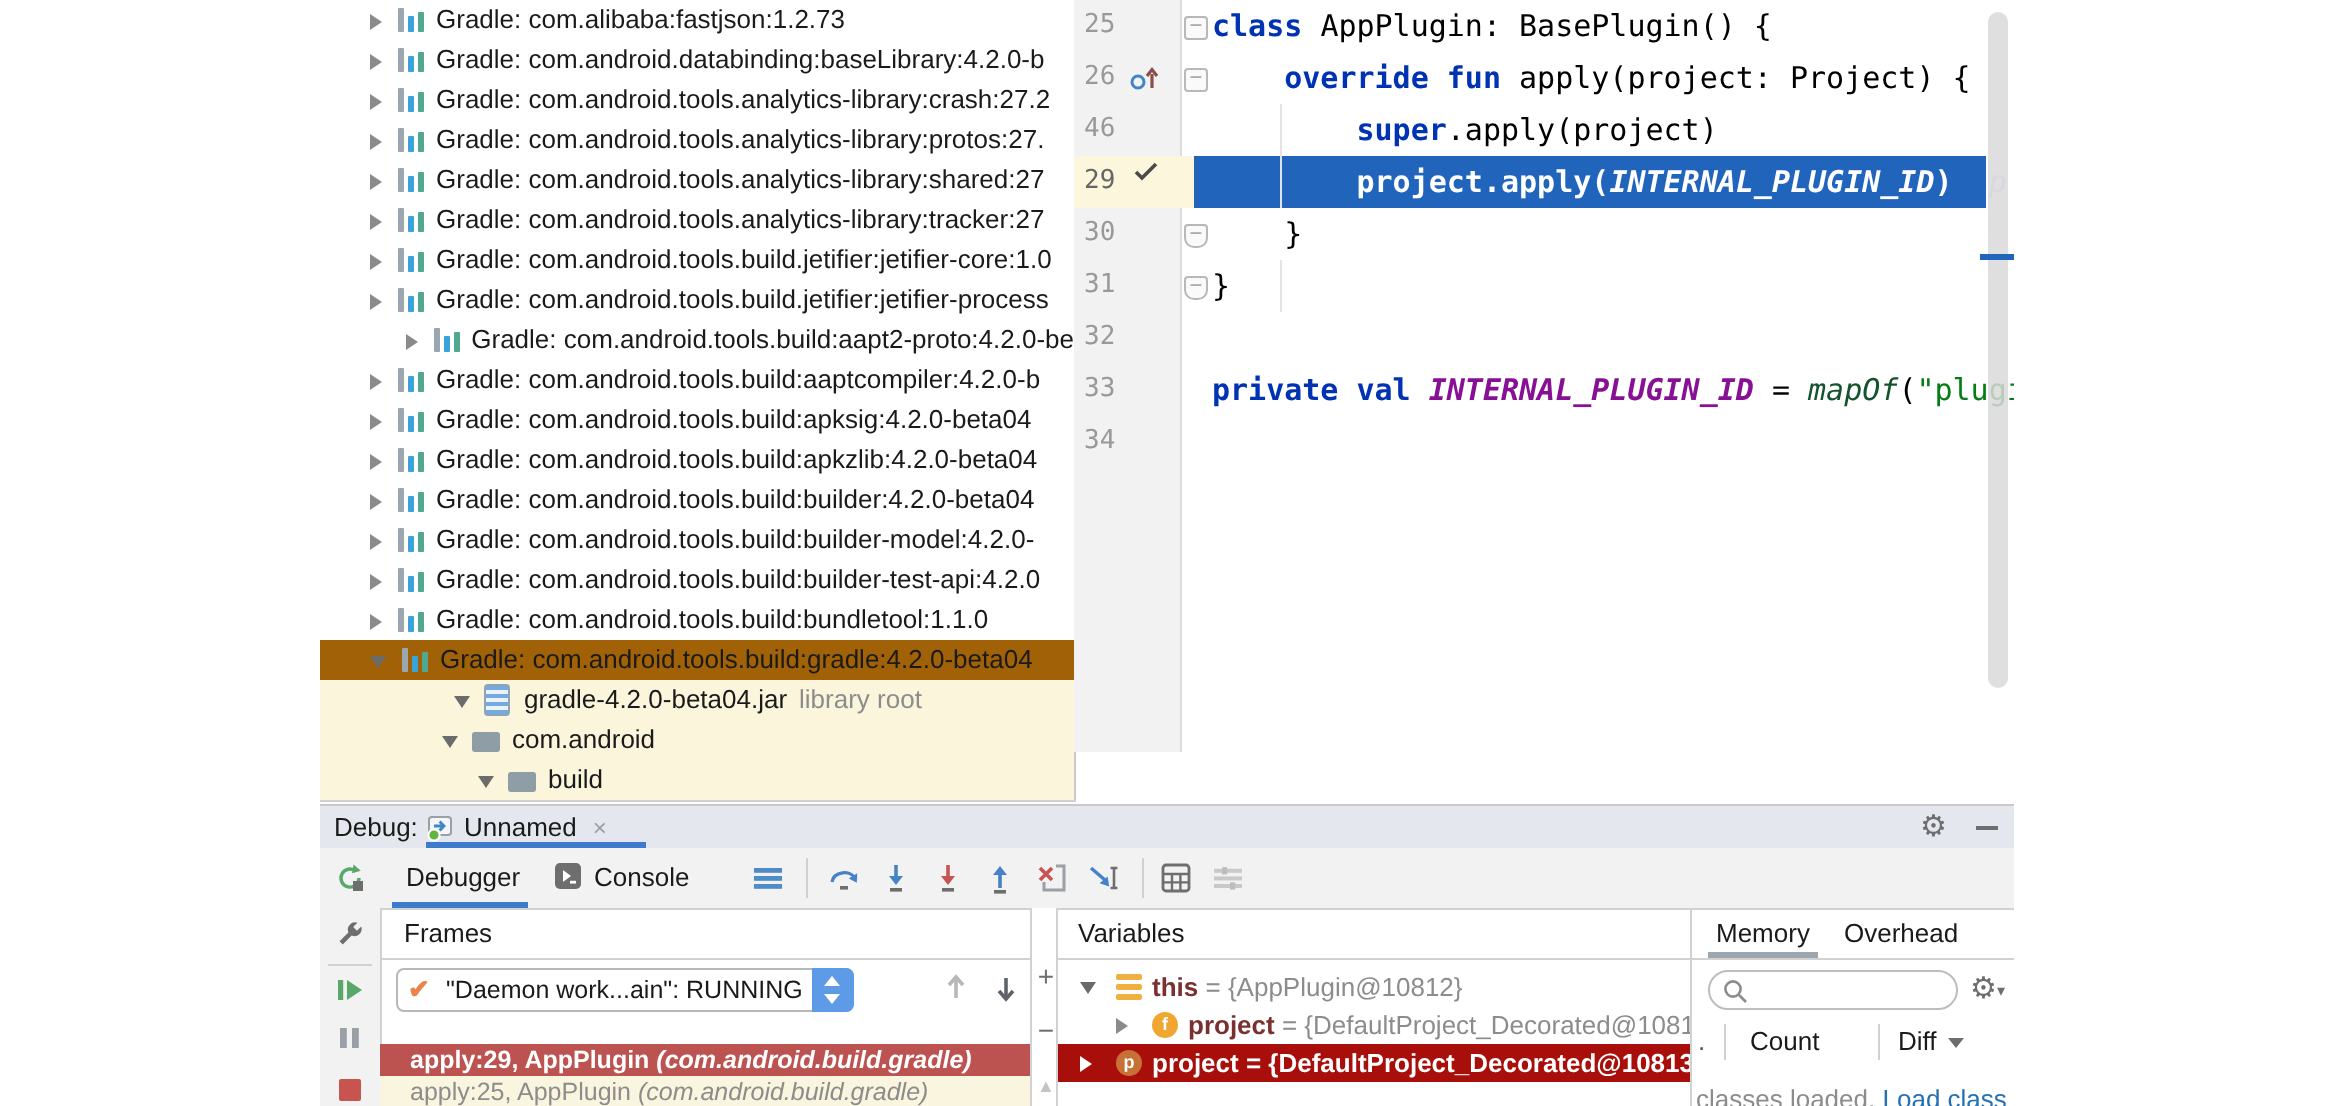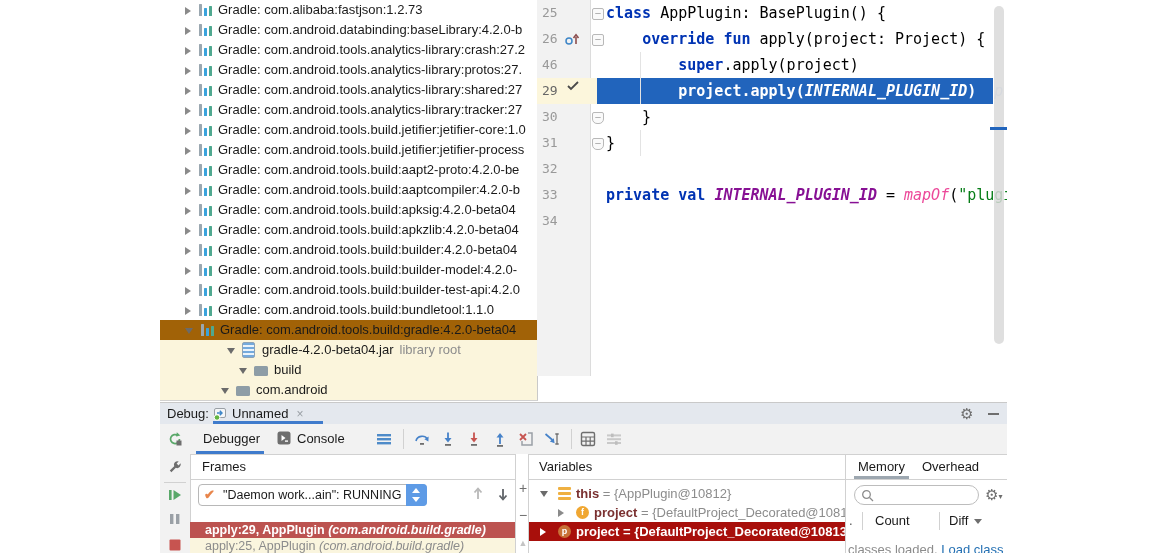--- a/index.html
+++ b/index.html
@@ -36,21 +36,21 @@
   .gicon{position:absolute;left:28px;top:6px;width:15px;height:15px;}
   .fold{position:absolute;left:55px;top:8px;width:10px;height:10px;border:1px solid #b8b8b8;background:#fafafa;
         border-radius:2px;color:#8a8a8a;font-size:9px;line-height:8px;text-align:center;}
   .fold.end{border-radius:2px 2px 5px 5px;}
   .execband{position:absolute;left:60px;right:14px;top:0;bottom:0;background:#2164bc;}
   .ctext{position:absolute;left:69px;top:0;}
   .seg-k{color:#0033b3;font-weight:bold;}
   .seg-p{color:#000;}
   .seg-s{color:#067d17;}
   .seg-c{color:#871094;font-style:italic;font-weight:bold;}
-  .seg-f{color:#ec4899;font-style:italic;}
+  .seg-f{color:#14532d;font-style:italic;}
   .seg-w{color:#fff;font-weight:bold;}
   .seg-wi{color:#fff;font-weight:bold;font-style:italic;}
   .seg-h{color:#bfd2f0;font-style:italic;}
   .indent-guide{position:absolute;width:1px;background:#e3e3e3;left:103px;}
   .bp{position:relative;width:13px;height:13px;border-radius:50%;background:#e05555;}
   .bp svg{position:absolute;left:2px;top:-3px;}
   .ovr svg{position:absolute;left:0;top:0;}
   .vscroll{position:absolute;right:3px;top:6px;width:10px;height:338px;background:#d9d9d9;border-radius:5px;opacity:.85;}
   .stripe-mark{position:absolute;right:0;top:127px;width:17px;height:3px;background:#2164bc;}
   
@@ -131,32 +131,32 @@
 
   <div class="tree" id="tree">
       <div class="trow" style="padding-left: 25px;"><span class="chev collapsed"></span><span class="ticon lib-bars"><i></i><i></i><i></i></span><span>Gradle: com.alibaba:fastjson:1.2.73</span></div>
       <div class="trow" style="padding-left: 25px;"><span class="chev collapsed"></span><span class="ticon lib-bars"><i></i><i></i><i></i></span><span>Gradle: com.android.databinding:baseLibrary:4.2.0-b</span></div>
       <div class="trow" style="padding-left: 25px;"><span class="chev collapsed"></span><span class="ticon lib-bars"><i></i><i></i><i></i></span><span>Gradle: com.android.tools.analytics-library:crash:27.2</span></div>
       <div class="trow" style="padding-left: 25px;"><span class="chev collapsed"></span><span class="ticon lib-bars"><i></i><i></i><i></i></span><span>Gradle: com.android.tools.analytics-library:protos:27.</span></div>
       <div class="trow" style="padding-left: 25px;"><span class="chev collapsed"></span><span class="ticon lib-bars"><i></i><i></i><i></i></span><span>Gradle: com.android.tools.analytics-library:shared:27</span></div>
       <div class="trow" style="padding-left: 25px;"><span class="chev collapsed"></span><span class="ticon lib-bars"><i></i><i></i><i></i></span><span>Gradle: com.android.tools.analytics-library:tracker:27</span></div>
       <div class="trow" style="padding-left: 25px;"><span class="chev collapsed"></span><span class="ticon lib-bars"><i></i><i></i><i></i></span><span>Gradle: com.android.tools.build.jetifier:jetifier-core:1.0</span></div>
       <div class="trow" style="padding-left: 25px;"><span class="chev collapsed"></span><span class="ticon lib-bars"><i></i><i></i><i></i></span><span>Gradle: com.android.tools.build.jetifier:jetifier-process</span></div>
-      <div class="trow" style="padding-left: 25px;"><span class="chev collapsed"></span><span class="ticon lib-bars"><i></i><i></i><i></i></span><span>Gradle: com.android.tools.build:aapt2-proto:4.2.0-be</span></div>
+      <div class="trow" style="padding-left: 25px; text-align: right;"><span class="chev collapsed"></span><span class="ticon lib-bars"><i></i><i></i><i></i></span><span>Gradle: com.android.tools.build:aapt2-proto:4.2.0-be</span></div>
       <div class="trow" style="padding-left: 25px;"><span class="chev collapsed"></span><span class="ticon lib-bars"><i></i><i></i><i></i></span><span>Gradle: com.android.tools.build:aaptcompiler:4.2.0-b</span></div>
       <div class="trow" style="padding-left: 25px;"><span class="chev collapsed"></span><span class="ticon lib-bars"><i></i><i></i><i></i></span><span>Gradle: com.android.tools.build:apksig:4.2.0-beta04</span></div>
       <div class="trow" style="padding-left: 25px;"><span class="chev collapsed"></span><span class="ticon lib-bars"><i></i><i></i><i></i></span><span>Gradle: com.android.tools.build:apkzlib:4.2.0-beta04</span></div>
       <div class="trow" style="padding-left: 25px;"><span class="chev collapsed"></span><span class="ticon lib-bars"><i></i><i></i><i></i></span><span>Gradle: com.android.tools.build:builder:4.2.0-beta04</span></div>
       <div class="trow" style="padding-left: 25px;"><span class="chev collapsed"></span><span class="ticon lib-bars"><i></i><i></i><i></i></span><span>Gradle: com.android.tools.build:builder-model:4.2.0-</span></div>
       <div class="trow" style="padding-left: 25px;"><span class="chev collapsed"></span><span class="ticon lib-bars"><i></i><i></i><i></i></span><span>Gradle: com.android.tools.build:builder-test-api:4.2.0</span></div>
       <div class="trow" style="padding-left: 25px;"><span class="chev collapsed"></span><span class="ticon lib-bars"><i></i><i></i><i></i></span><span>Gradle: com.android.tools.build:bundletool:1.1.0</span></div>
       <div class="trow selected" style="padding-left: 25px;"><span class="chev expanded"></span><span class="ticon lib-bars"><i></i><i></i><i></i></span><span>Gradle: com.android.tools.build:gradle:4.2.0-beta04</span></div>
       <div class="trow path" style="padding-left: 67px;"><span class="chev expanded"></span><span class="ticon"><span class="jar" style="display:block"></span></span><span>gradle-4.2.0-beta04.jar</span><span class="sub">library root</span></div>
+      <div class="trow path" style="padding-left: 61px;"><span class="chev expanded"></span><span class="ticon"><span class="folder" style="display:block;position:relative"></span></span><span>com.android</span></div>
       <div class="trow path" style="padding-left: 79px;"><span class="chev expanded"></span><span class="ticon"><span class="folder" style="display:block;position:relative"></span></span><span>build</span></div>
-      <div class="trow path" style="padding-left: 61px;"><span class="chev expanded"></span><span class="ticon"><span class="folder" style="display:block;position:relative"></span></span><span>com.android</span></div>
     </div>
 
   <div class="editor">
     <div class="gutterbg"></div>
     <div id="elines">
         <div class="eline"><span class="lnum">25</span><span class="fold">–</span><span class="ctext"><span class="seg-k">class </span><span class="seg-p">AppPlugin: BasePlugin() {</span></span></div>
         <div class="eline"><span class="lnum">26</span><span class="gicon ovr"><svg width="15" height="15">
               <circle cx="4" cy="9" r="3" stroke="#3e86c7" fill="none" stroke-width="1.5"></circle>
               <path d="M11 12 V5" stroke="#8b4d4d" stroke-width="1.6"></path>
               <path d="M8.5 6 L11 2.8 L13.5 6" stroke="#8b4d4d" stroke-width="1.6" fill="none"></path>

